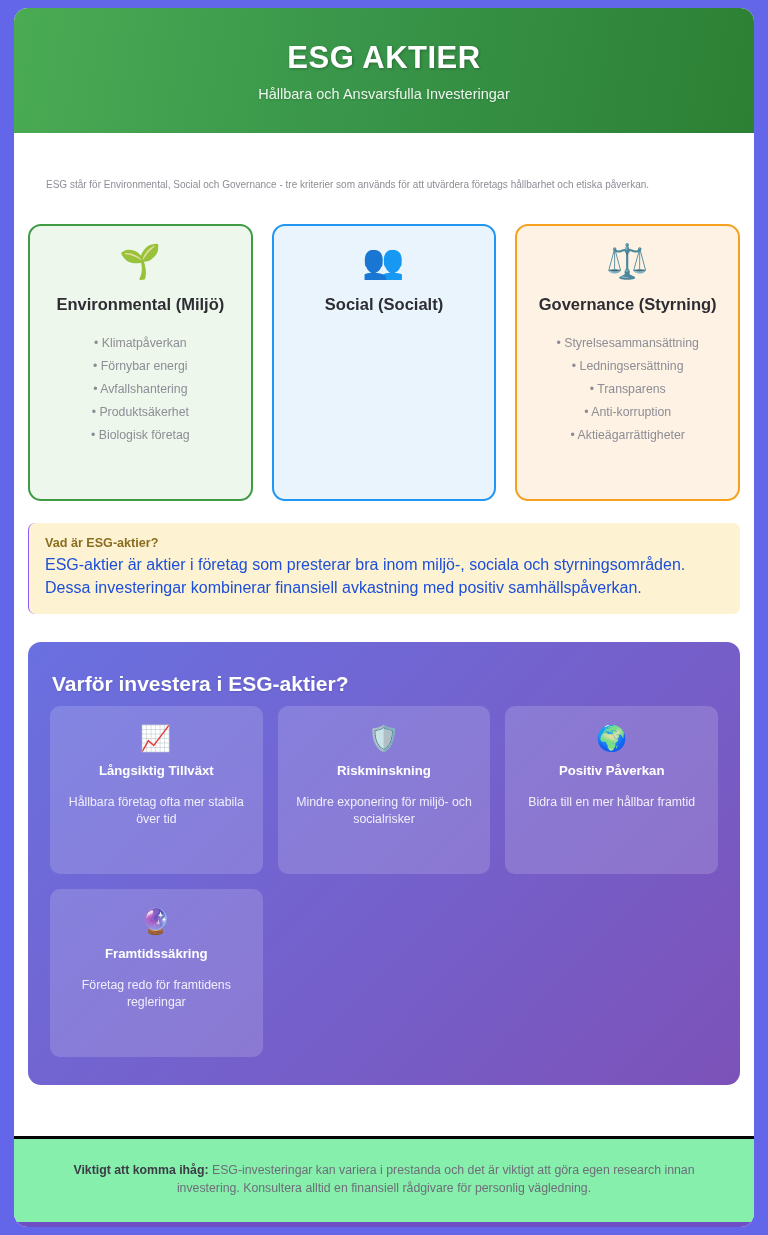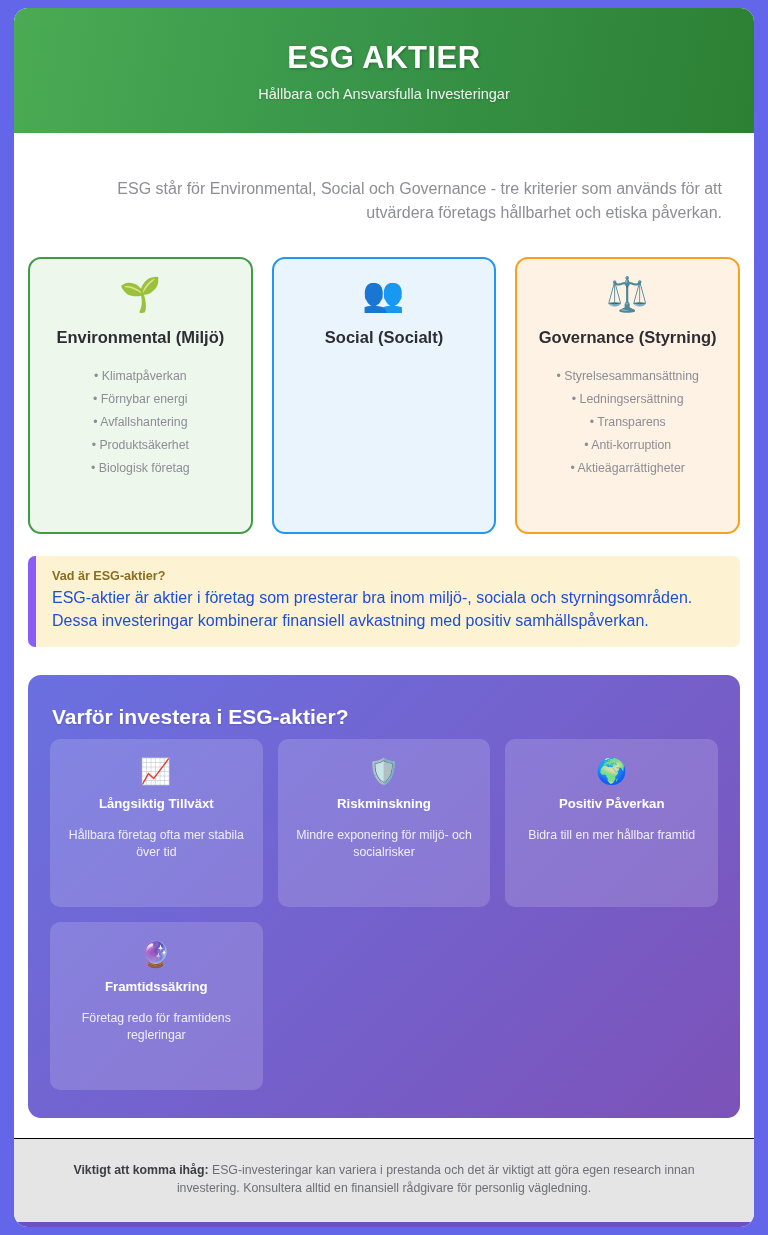--- a/index.html
+++ b/index.html
@@ -56,23 +56,23 @@
   
   .content {
     flex: 1;
     padding: 0 14px;
     display: flex;
     flex-direction: column;
   }
 
   .intro {
     color: #8d8d96;
-    font-size: 16px;
+    font-size: 10px;
     line-height: 1.5;
-    text-align: right;
+    text-align: left;
     padding: 44px 18px 0 18px;
   }
 
   
   .pillars {
     display: flex;
     gap: 19px;
     margin-top: 32px;
   }
   .pillar {
@@ -104,21 +104,21 @@
     font-size: 12.3px;
     text-align: center;
     padding: 4.6px 0;
   }
   .pillar-list li::before { content: "• "; }
 
   
   .infobox {
     margin-top: 22px;
     background: #fdf3d3;
-    border-left: 8px solid #8b5cf6;
+    border-left: 1px solid #8b5cf6;
     border-radius: 7px;
     padding: 13px 16px 15px;
   }
   .infobox-title {
     color: #8a6d1f;
     font-size: 12.6px;
     font-weight: bold;
     margin-bottom: 3px;
   }
   .infobox-text {
@@ -167,22 +167,22 @@
     color: #f0eefb;
     font-size: 12.3px;
     line-height: 1.36;
     text-align: center;
     margin-top: 16px;
   }
 
   
   .footer {
     margin-top: auto;
-    border-top: 1px solid #000000;
-    background: #e5e5e5;
+    border-top: 3px solid #000000;
+    background: #86efac;
     padding: 23px 40px 24px;
     flex: none;
   }
   .footer-text {
     color: #6e6e78;
     font-size: 12.3px;
     line-height: 1.45;
     text-align: center;
   }
   .footer-text b { color: #3c3c46; }

